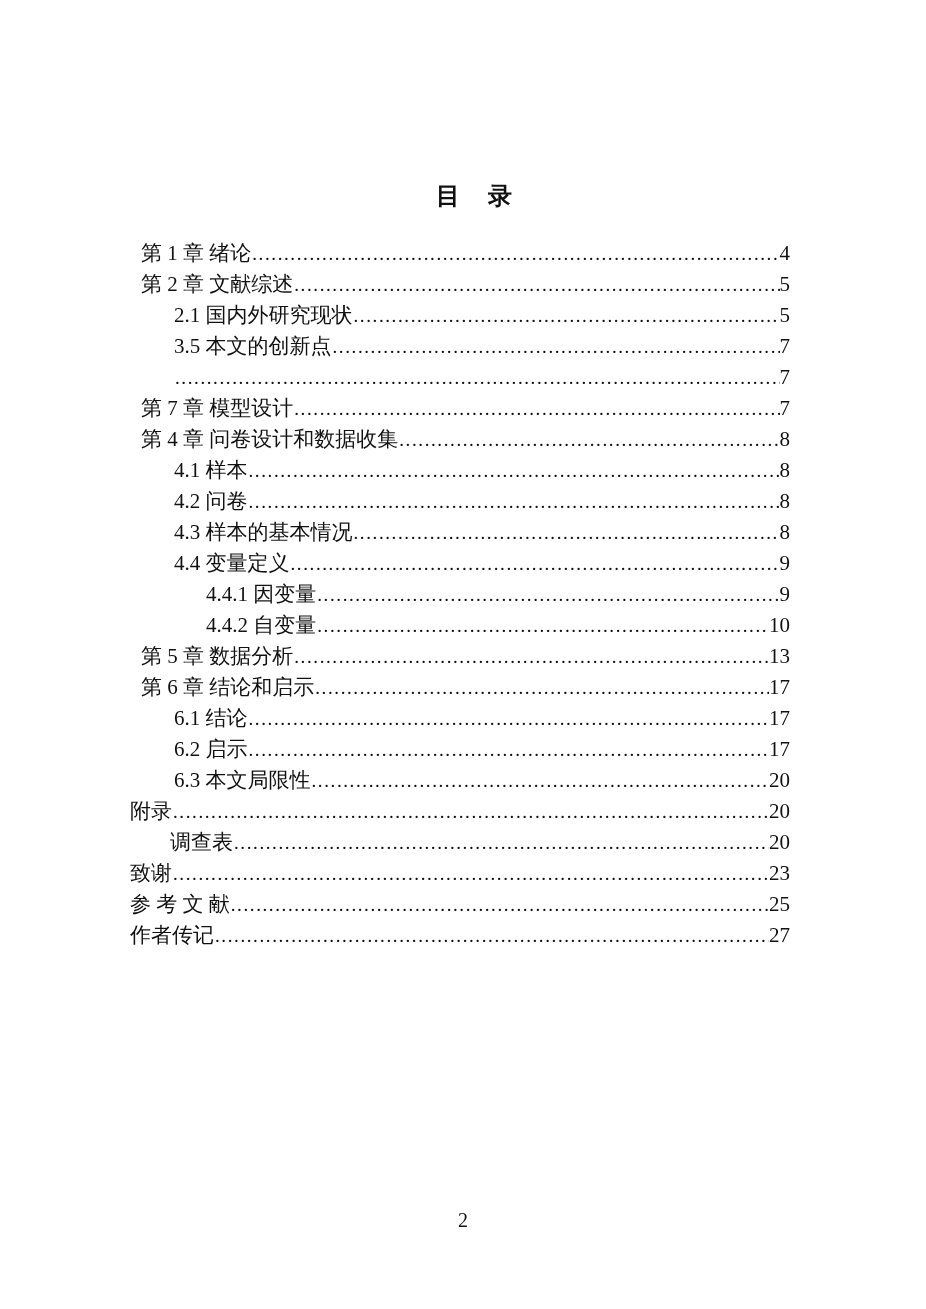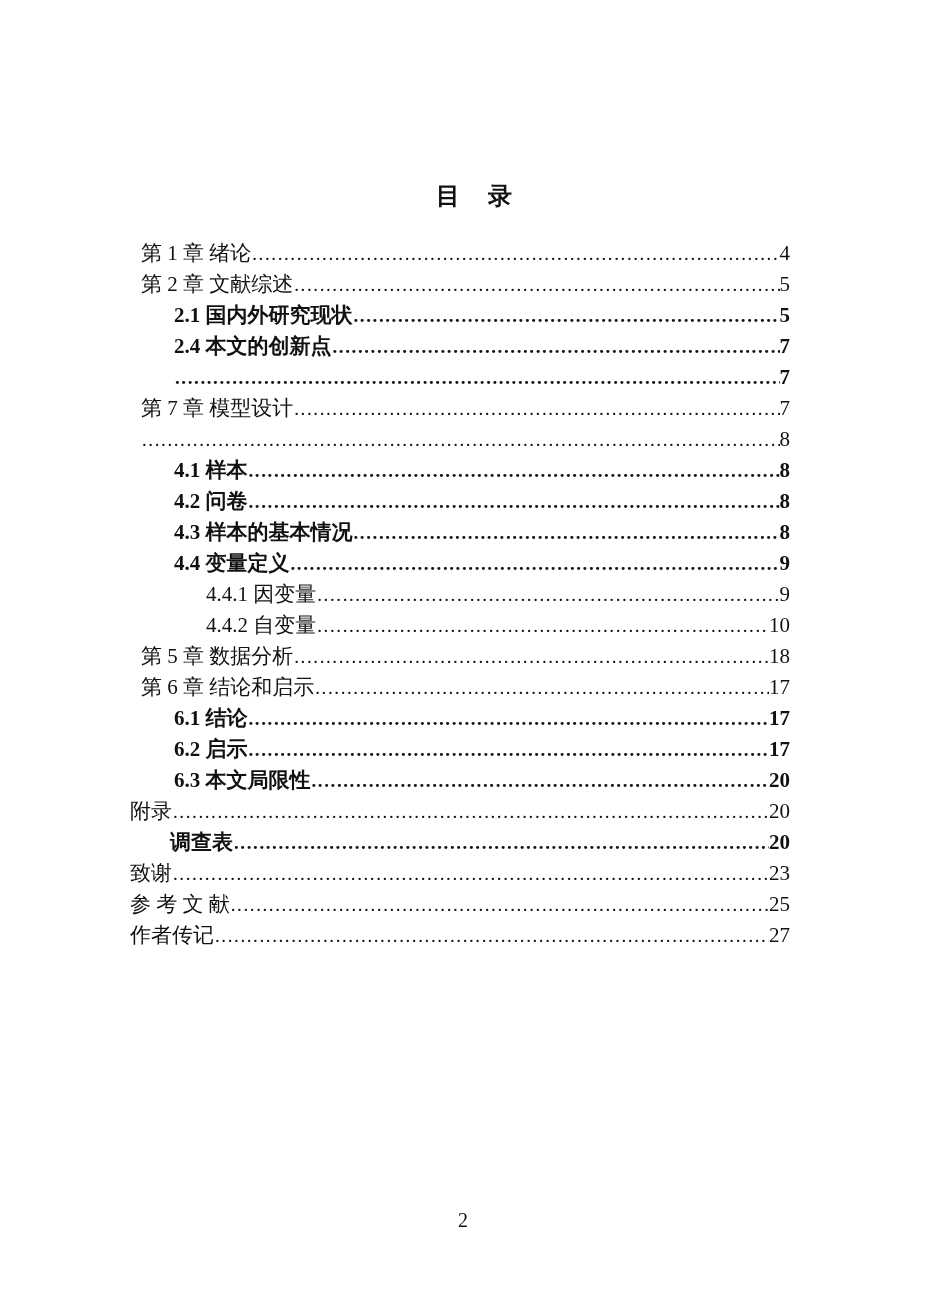--- a/index.html
+++ b/index.html
@@ -41,22 +41,22 @@
   .toc-row {
     display: flex;
     align-items: flex-start;
     height: 31px;
     font-size: 21px;
     line-height: 31px;
     white-space: nowrap;
   }
   .toc-row.level-back       { padding-left: 0px; }
   .toc-row.level-chapter    { padding-left: 11px; }
-  .toc-row.level-section    { padding-left: 44px; font-weight: bold; }
-  .toc-row.level-appendix-sub { padding-left: 40px; font-weight: bold; }
+  .toc-row.level-section    { padding-left: 44px; }
+  .toc-row.level-appendix-sub { padding-left: 40px; }
   .toc-row.level-subsection { padding-left: 76px; }
   .toc-label {
     flex: 0 0 auto;
   }
   .toc-dots {
     flex: 1 1 auto;
     overflow: hidden;
     height: 31px;
     position: relative;
     margin-left: 1px;
@@ -98,34 +98,35 @@
       <span class="toc-label">第 2 章 文献综述</span>
       <span class="toc-dots"></span>
       <span class="toc-page-num">5</span>
     </div>
       <div class="toc-row level-section">
       <span class="toc-label">2.1 国内外研究现状</span>
       <span class="toc-dots"></span>
       <span class="toc-page-num">5</span>
     </div>
       <div class="toc-row level-section">
-      <span class="toc-label">2.4 本文的创新点</span>
+      <span class="toc-label">3.5 本文的创新点</span>
       <span class="toc-dots"></span>
       <span class="toc-page-num">7</span>
     </div>
       <div class="toc-row level-section">
       <span class="toc-dots"></span>
       <span class="toc-page-num">7</span>
     </div>
       <div class="toc-row level-chapter">
       <span class="toc-label">第 7 章 模型设计</span>
       <span class="toc-dots"></span>
       <span class="toc-page-num">7</span>
     </div>
       <div class="toc-row level-chapter">
+      <span class="toc-label">第 4 章 问卷设计和数据收集</span>
       <span class="toc-dots"></span>
       <span class="toc-page-num">8</span>
     </div>
       <div class="toc-row level-section">
       <span class="toc-label">4.1 样本</span>
       <span class="toc-dots"></span>
       <span class="toc-page-num">8</span>
     </div>
       <div class="toc-row level-section">
       <span class="toc-label">4.2 问卷</span>
@@ -148,21 +149,21 @@
       <span class="toc-page-num">9</span>
     </div>
       <div class="toc-row level-subsection">
       <span class="toc-label">4.4.2 自变量</span>
       <span class="toc-dots"></span>
       <span class="toc-page-num">10</span>
     </div>
       <div class="toc-row level-chapter">
       <span class="toc-label">第 5 章 数据分析</span>
       <span class="toc-dots"></span>
-      <span class="toc-page-num">18</span>
+      <span class="toc-page-num">13</span>
     </div>
       <div class="toc-row level-chapter">
       <span class="toc-label">第 6 章 结论和启示</span>
       <span class="toc-dots"></span>
       <span class="toc-page-num">17</span>
     </div>
       <div class="toc-row level-section">
       <span class="toc-label">6.1 结论</span>
       <span class="toc-dots"></span>
       <span class="toc-page-num">17</span>

